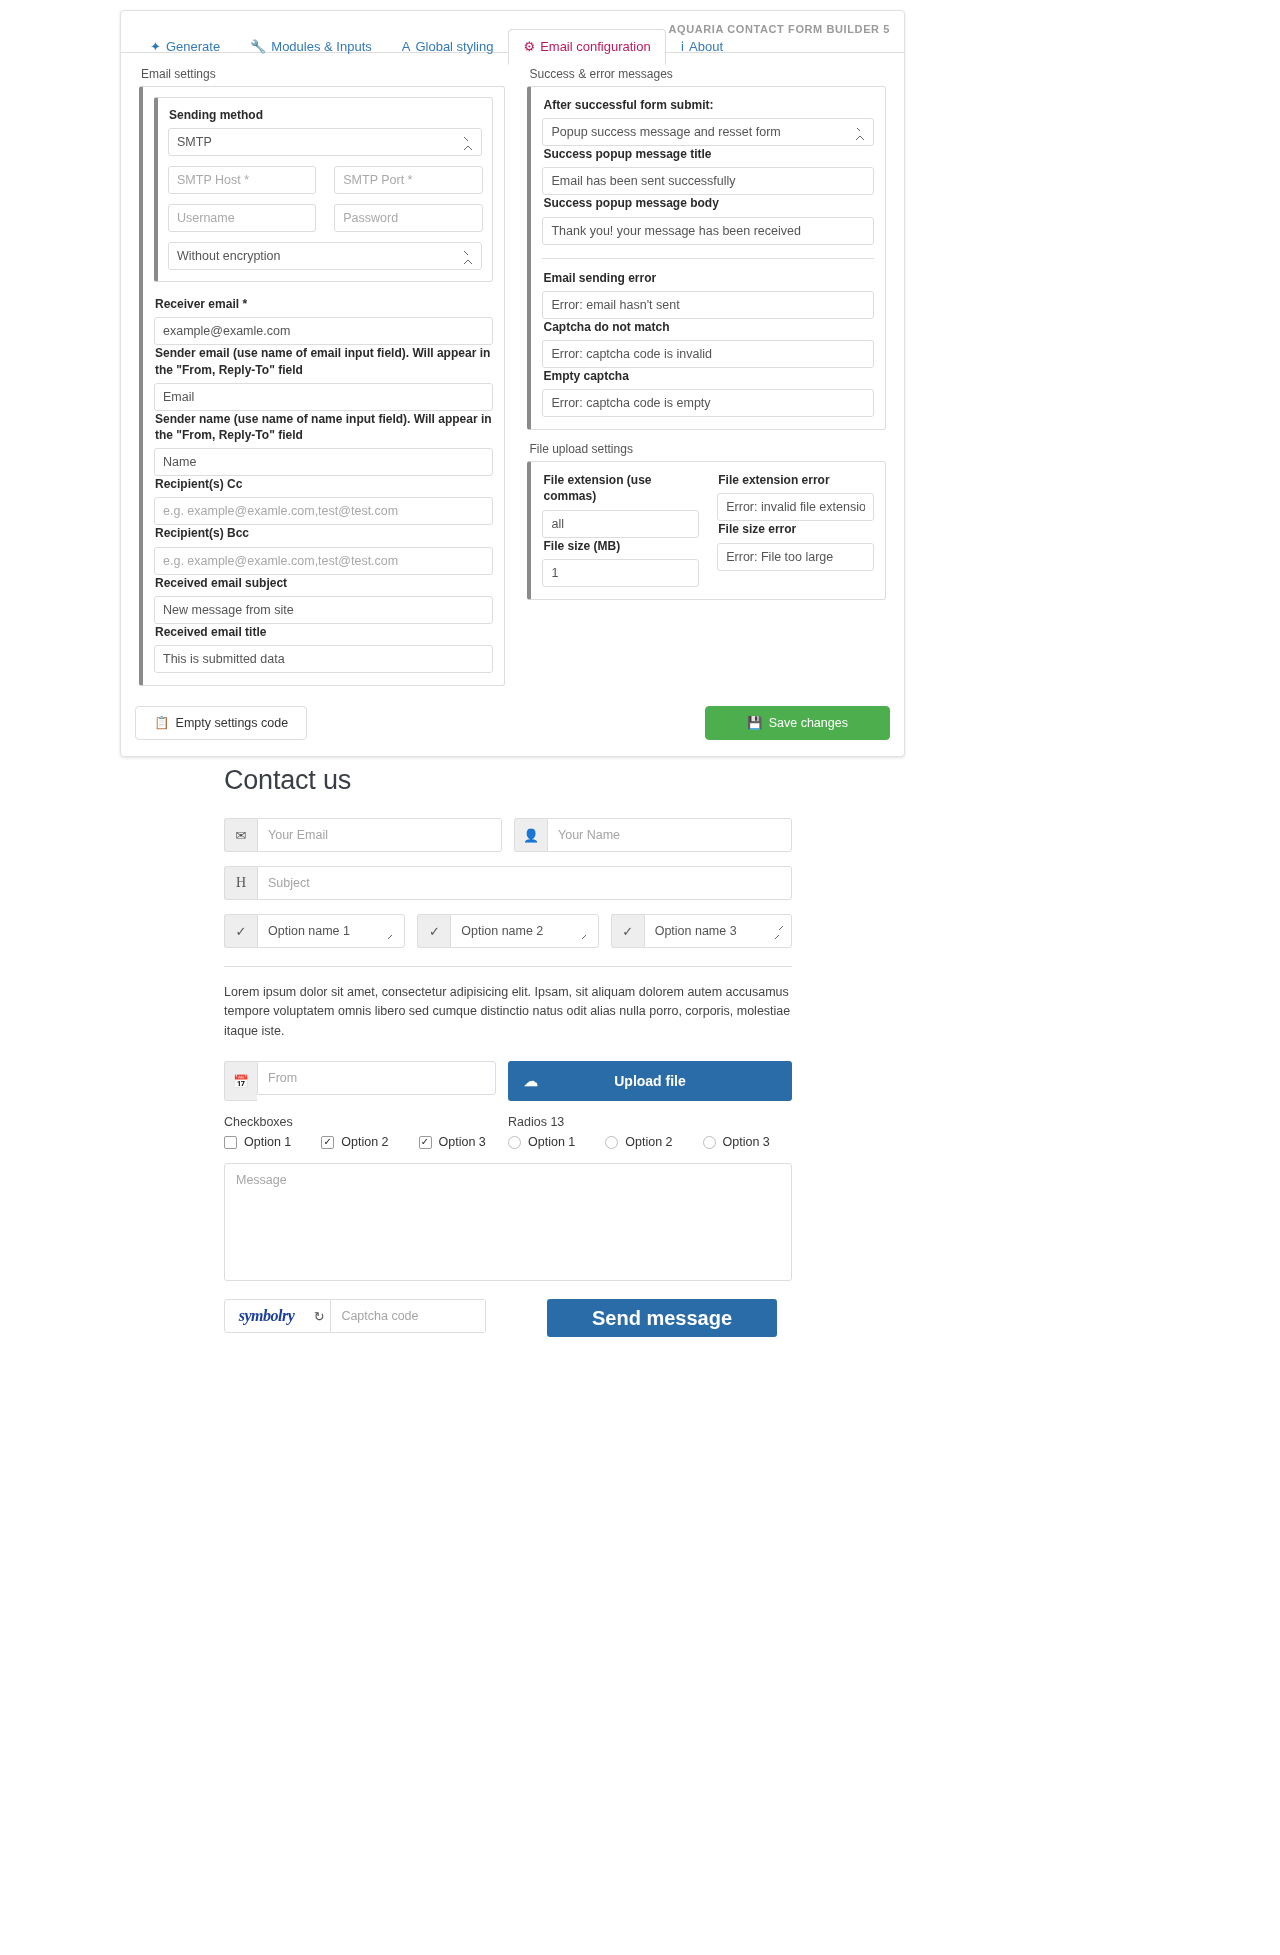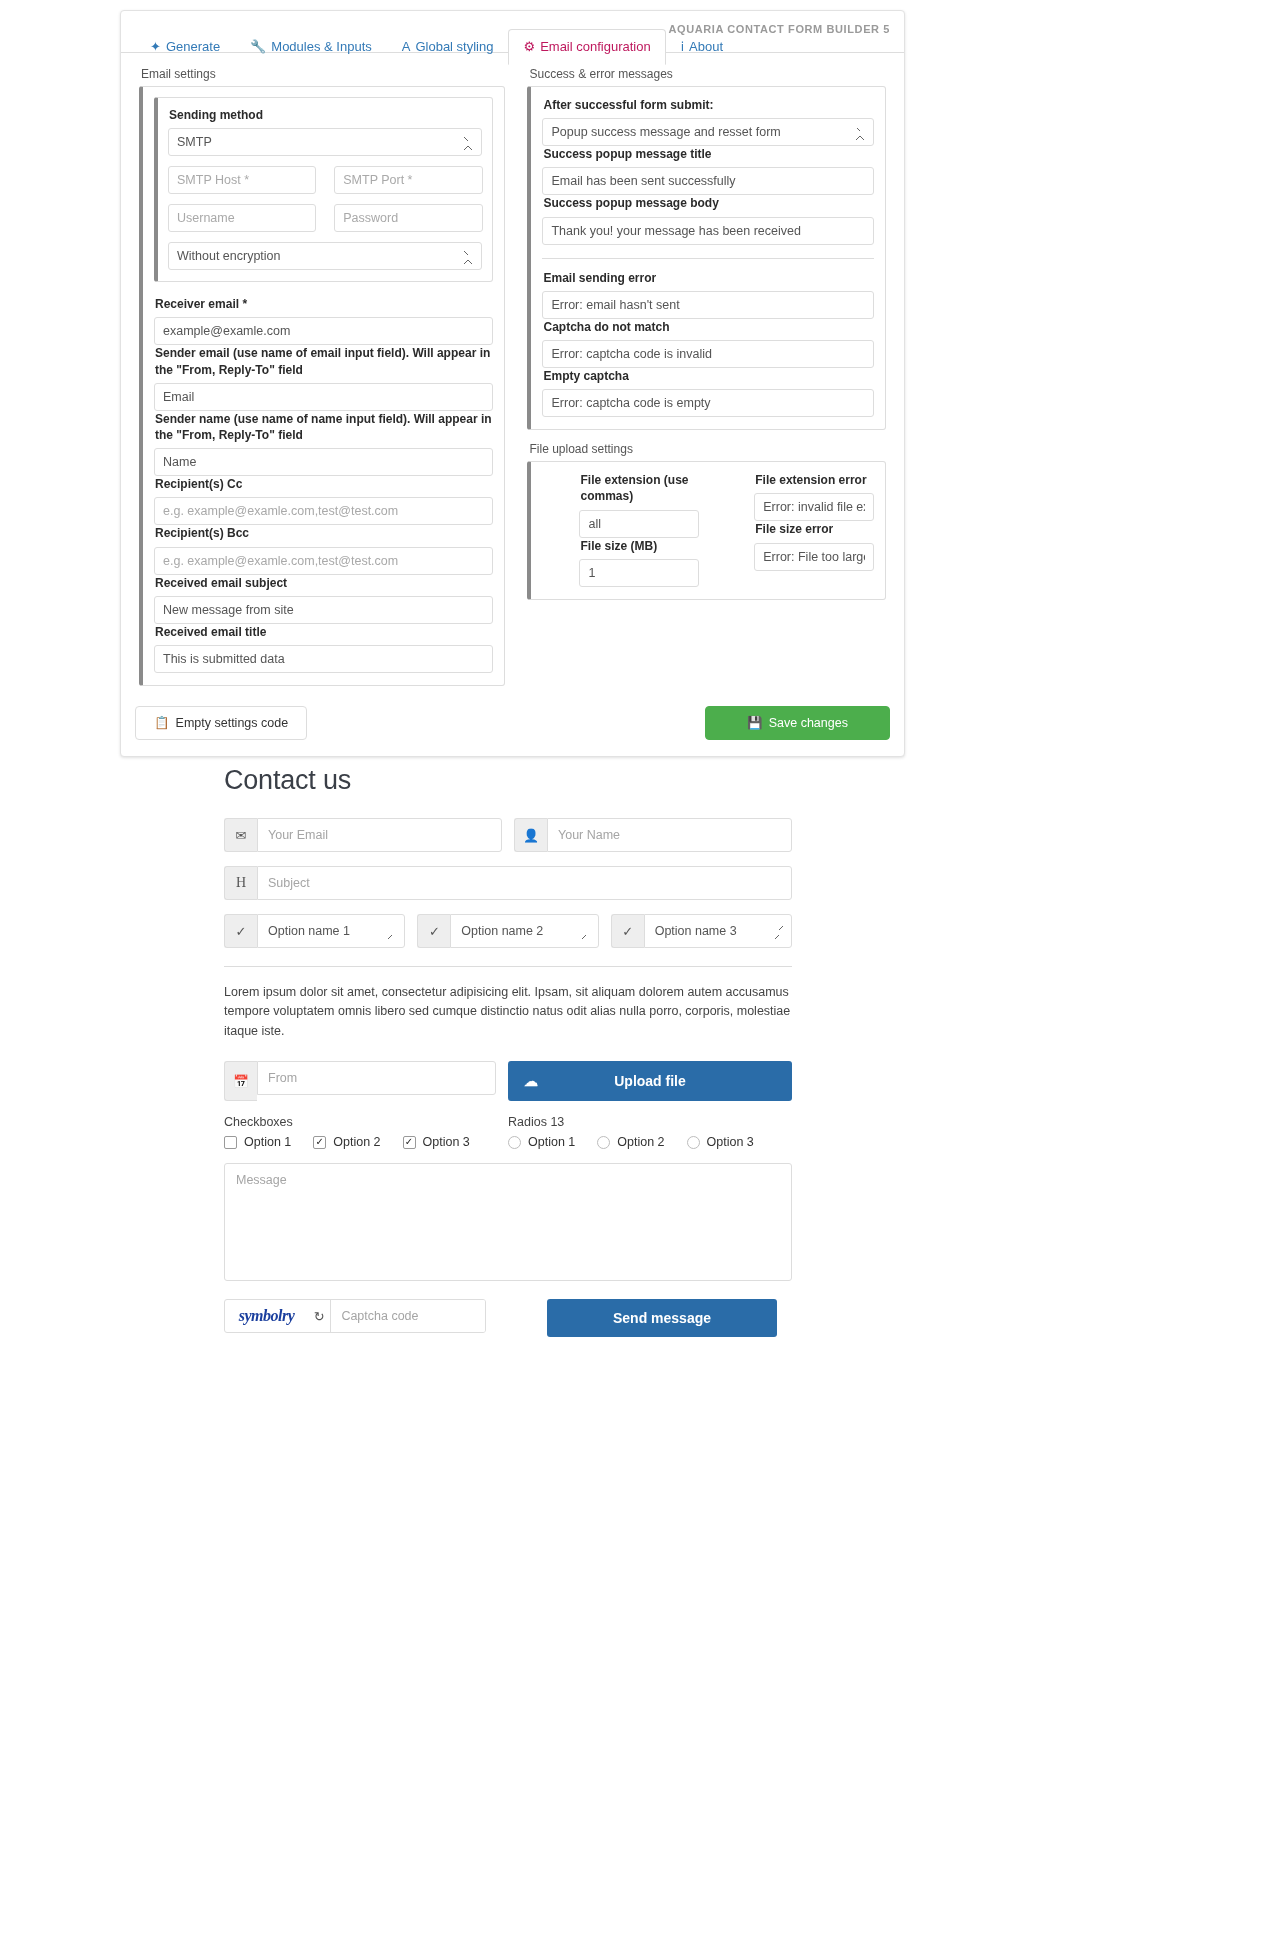--- a/index.html
+++ b/index.html
@@ -132,21 +132,21 @@
     background-repeat: no-repeat;
   }
 
   .row2 { display: flex; gap: 18px; margin-top: 10px; }
   .row2 > * { flex: 1 1 0; }
 
   hr.sep { border: 0; border-top: 1px solid #ddd; margin: 13px 0 11px 0; }
 
   
   .fu-grid { display: flex; gap: 18px; }
-  .fu-col { flex: 1 1 0; margin-left: 37px; }
+  .fu-col { flex: 1 1 0; }
   .fu-in-small { width: 145px; }
   .fu-in-tiny { width: 50px; }
 
   
   .panel-footer {
     display: flex;
     justify-content: space-between;
     align-items: center;
     padding: 10px 14px 16px 14px;
   }
@@ -252,21 +252,21 @@
     display: flex; align-items: center; justify-content: center;
     position: relative;
   }
   .upload-btn .cloud {
     position: absolute; left: 16px; font-size: 14px;
   }
 
   .opts-wrap { display: flex; margin-bottom: 14px; }
   .opts-col { width: 286px; }
   .opts-title { font-size: 12.5px; color: #444; margin-bottom: 6px; }
-  .opts-line { display: flex; align-items: center; gap: 0; }
+  .opts-line { display: flex; align-items: center; gap: 8px; }
   .opt {
     display: flex; align-items: center;
     margin-right: 22px;
     font-size: 12.5px;
     color: #333;
     cursor: pointer;
   }
   .bx {
     width: 13px; height: 13px;
     border: 1px solid #9a9a9a;
@@ -329,21 +329,21 @@
     flex: 1 1 auto; border: none; outline: none;
     font-size: 12.5px; font-family: "Liberation Sans", sans-serif;
     color: #555; padding: 0 10px; min-width: 0;
   }
   .captcha-input::placeholder { color: #a5a5a5; }
   .send-btn {
     margin-left: 61px;
     width: 230px; height: 38px;
     background: #2a6ca8;
     color: #fff; border: none; border-radius: 3px;
-    font-size: 14px; font-weight: bold;
+    font-size: 20px; font-weight: bold;
     font-family: "Liberation Sans", sans-serif;
     cursor: pointer;
   }
 </style>
 </head>
 <body>
 
 <div class="builder">
 
   <div class="tabbar">

